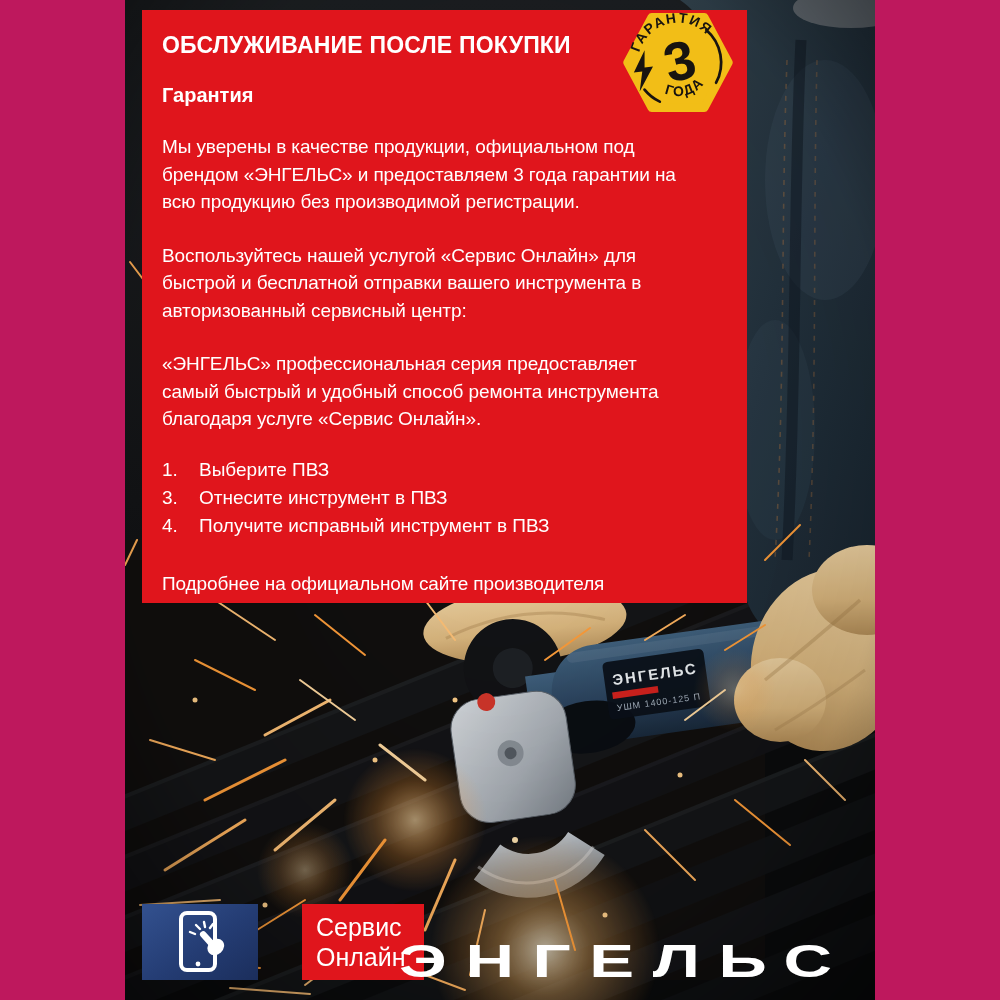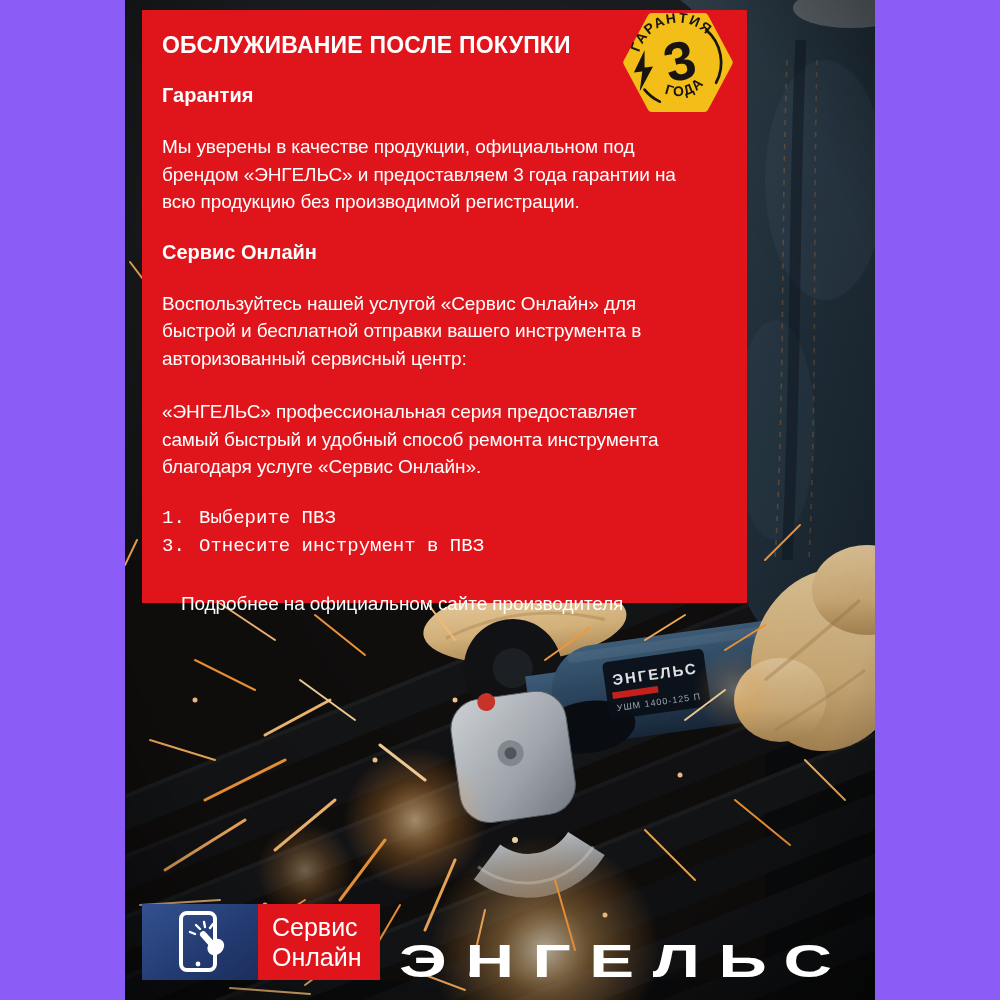--- a/index.html
+++ b/index.html
@@ -1,41 +1,41 @@
 <!DOCTYPE html>
 <html><head>
 <meta charset="utf-8">
 <style>
   html,body { margin:0; padding:0; background:#000; }
   .canvas {
-    position:relative; width:1000px; height:1000px; background:#8b5cf6;
+    position:relative; width:1000px; height:1000px; background:#be185d;
     overflow:hidden; font-family:"Liberation Sans","DejaVu Sans",sans-serif;
     -webkit-font-smoothing:antialiased;
   }
   .photo { position:absolute; left:125px; top:0; width:750px; height:1000px; }
 
   
   .info-panel {
     position:absolute; left:142px; top:10px; width:605px; height:593px;
     background:#e0151c; color:#fff; padding:16px 26px 0 20px; box-sizing:border-box;
   }
   .panel-title { margin:6px 0 0; font-size:23px; font-weight:700; letter-spacing:.2px; }
   .panel-h2   { margin:25px 0 0; font-size:20px; font-weight:700; }
   .panel-p    { margin:26px 0 0; font-size:19px; line-height:27.5px; max-width:530px; letter-spacing:-.1px; }
   .panel-p b  { font-weight:400; }
-  .steps      { list-style:none; margin:23px 0 0; padding:0; font-size:19px; line-height:28px;font-family:Liberation Mono, monospace; }
+  .steps      { list-style:none; margin:23px 0 0; padding:0; font-size:19px; line-height:28px; }
   .steps .num { display:inline-block; width:37px; }
-  .footer-note{ margin-top:30px;margin-left:19px; }
+  .footer-note{ margin-top:30px; }
 
   
   .warranty-badge { position:absolute; left:620px; top:12px; width:116px; height:101px; }
   .warranty-badge svg { display:block; width:100%; height:100%; }
 
   
-  .service-badge { position:absolute; left:142px; top:904px; height:76px; display:flex; }
+  .service-badge { position:absolute; left:142px; top:904px; height:76px; display:flex;gap:44px; }
   .sb-icon {
     width:116px; height:76px; display:flex; align-items:center; justify-content:center;
     background:linear-gradient(145deg,#33518f 0%, #243c73 55%, #1b2e5c 100%);
   }
   .sb-label {
     width:122px; height:76px; background:#e0151c; color:#fff;
     font-size:25px; line-height:30px; padding:8px 0 0 14px; box-sizing:border-box;
   }
 
   
@@ -212,27 +212,27 @@
       <rect x="0" y="0" width="750" height="1000" fill="url(#vignette)"></rect>
     </svg>
   </div>
 
   <div class="info-panel">
     <h1 class="panel-title">ОБСЛУЖИВАНИЕ ПОСЛЕ ПОКУПКИ</h1>
 
     <h2 class="panel-h2">Гарантия</h2>
     <p class="panel-p"><span>Мы уверены в качестве продукции, официальном под брендом «ЭНГЕЛЬС» и предоставляем </span><b>3 года</b><span> гарантии на всю продукцию без производимой регистрации.</span></p>
 
-    <h2 class="panel-h2">Сервис Онлайн</h2>
     <p class="panel-p">Воспользуйтесь нашей услугой «Сервис Онлайн» для быстрой и бесплатной отправки вашего инструмента в авторизованный сервисный центр:</p>
     <p class="panel-p">«ЭНГЕЛЬС» профессиональная серия предоставляет самый быстрый и удобный способ ремонта инструмента благодаря услуге «Сервис Онлайн».</p>
 
     <ol class="steps">
       <li><span class="num">1.</span><span>Выберите ПВЗ</span></li>
       <li><span class="num">3.</span><span>Отнесите инструмент в ПВЗ</span></li>
+      <li><span class="num">4.</span><span>Получите исправный инструмент в ПВЗ</span></li>
     </ol>
 
     <p class="panel-p footer-note">Подробнее на официальном сайте производителя</p>
   </div>
 
   <div class="warranty-badge">
     <svg viewBox="0 0 110 96">
       <polygon points="7,48 30,5 80,5 103,48 80,91 30,91" fill="#f2be17" stroke="#f2be17" stroke-width="8" stroke-linejoin="round"></polygon>
       <g transform="rotate(-14 55 48)" fill="#181410">
         <path id="arcTop" d="M 18.7,36.9 A 38,38 0 0 1 91.3,36.9" fill="none"></path>

